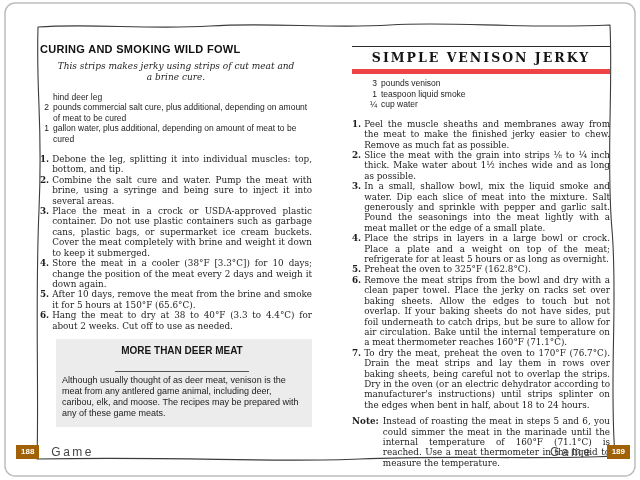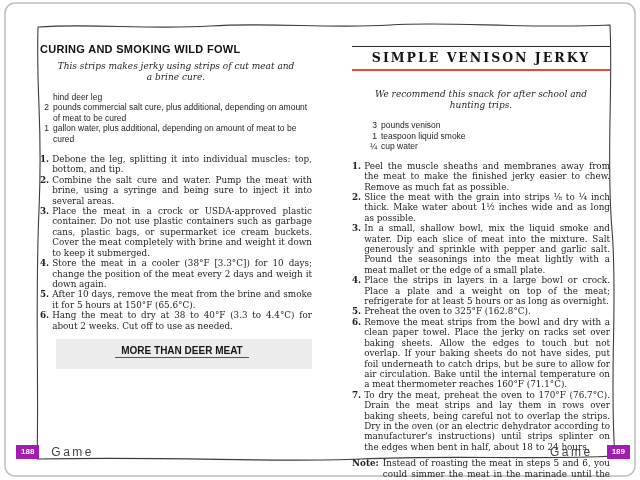--- a/index.html
+++ b/index.html
@@ -10,22 +10,22 @@
   #frame-svg { position:absolute; left:0; top:0; z-index:0; }
 
   .page-col { position:absolute; z-index:2; }
   #left-col  { left:40px;  top:43px; width:272px; }
   #right-col { left:352px; top:46px; width:258px; }
 
   .section-heading { font-family:"Liberation Sans", sans-serif; font-weight:bold;
                      font-size:11px; letter-spacing:.3px; color:#111; margin-bottom:6px; }
   .section-body { font-size:9px; line-height:10.5px; text-align:justify; margin-bottom:10px; }
 
-  .recipe-title-block { border-top:1px solid #2b2b2b; border-bottom:2px solid #ef4444;
-                        padding:3px 0 4px; margin-bottom:18px; }
+  .recipe-title-block { border-top:1px solid #2b2b2b; border-bottom:5px solid #ef4444;
+                        padding:3px 0 4px; margin-bottom:4px; }
   .recipe-title { font-family:"DejaVu Serif", serif; font-weight:bold; font-size:12.5px;
                   letter-spacing:2px; text-align:center; color:#141414; }
 
   .recipe-subtitle { font-style:italic; font-size:9px; line-height:10.5px;
                      text-align:center; margin:0 16px 10px; }
 
   .ingredients { font-family:"Liberation Sans", sans-serif; font-size:8.5px;
                  line-height:10.4px; margin-bottom:10px; }
   .ingredient { display:flex; }
   .ing-qty  { flex:0 0 9px; text-align:right; margin-right:4px; }
@@ -39,33 +39,33 @@
   .steps { font-size:8.8px; line-height:10.4px; }
   .step { display:flex; }
   .step-num  { flex:0 0 9px; text-align:right; margin-right:3px; font-weight:bold; }
   .step-text { flex:1; text-align:justify; }
 
   .sidebar-box { margin-top:8px; margin-left:16px; background:#ececec;
                  padding:6px 10px 8px 6px; }
   .sidebar-title { text-align:center; font-family:"Liberation Sans", sans-serif;
                    font-weight:bold; font-size:10px; color:#161616; margin-bottom:3px; }
   .sidebar-title span { display:inline-block; border-bottom:1px solid #555;
-                        padding:0 6px 1px; }
+                        padding:0 6px 15px; }
   .sidebar-body { font-family:"Liberation Sans", sans-serif; font-size:9px;
                   line-height:11px; color:#222; }
 
   .note { display:flex; margin-top:6px; font-size:8.8px; line-height:10.4px; }
   .note-label { font-weight:bold; margin-right:4px; }
   .note-body  { flex:1; text-align:justify; }
 
   .footer { position:absolute; top:444px; z-index:3; display:flex; align-items:center;
             height:15px; }
   #footer-left  { left:16px; }
   #footer-right { right:10px; }
-  .page-num-box { background:#a21caf; color:#fff; font-family:"Liberation Sans", sans-serif;
+  .page-num-box { background:#a16207; color:#fff; font-family:"Liberation Sans", sans-serif;
                   font-weight:bold; font-size:8px; padding:3px 5px; line-height:8px; }
   .running-title { font-family:"Liberation Sans", sans-serif; font-size:12px;
                    letter-spacing:2.5px; color:#444; }
   #footer-left  .running-title { margin-left:12px; }
   #footer-right .running-title { margin-right:14px; }
 </style>
 </head>
 <body>
 
 <svg id="frame-svg" width="640" height="480" viewBox="0 0 640 480">
@@ -129,28 +129,28 @@
       <div class="step">
         <span class="step-num">6.</span>
         <span class="step-text">Hang the meat to dry at 38 to 40°F (3.3 to 4.4°C) for about 2 weeks. Cut off to use as needed.</span>
       </div>
     </div>
 
   <div class="sidebar-box">
     <div class="sidebar-title">
       <span>MORE THAN DEER MEAT</span>
     </div>
+    <div class="sidebar-body">Although usually thought of as deer meat, venison is the meat from any antlered game animal, including deer, caribou, elk, and moose. The recipes may be prepared with any of these game meats.</div>
   </div>
 </div>
 
 <div class="page-col" id="right-col">
   <div class="recipe-title-block">
     <div class="recipe-title">SIMPLE VENISON JERKY</div>
   </div>
-  <div class="recipe-subtitle">We recommend this snack for after school and hunting trips.</div>
 
   <div class="ing-cols">
     <div class="ing-col1">
 
         <div class="ingredient" style="margin-left:0">
           <span class="ing-qty">3</span>
           <span class="ing-text">pounds venison</span>
         </div>
 
         <div class="ingredient" style="margin-left:0">

